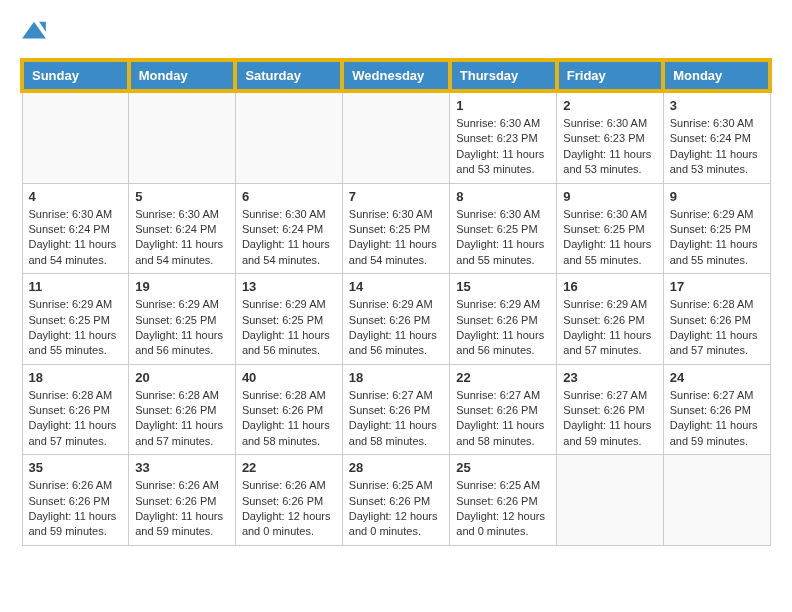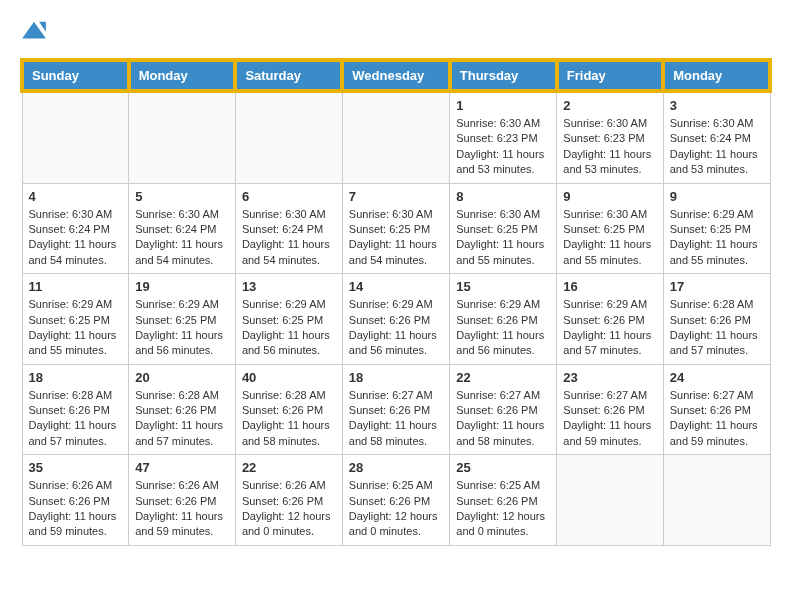--- a/index.html
+++ b/index.html
@@ -227,21 +227,21 @@
           <span class="day-number">24</span>
           <div class="day-info"><span>Sunrise: 6:27 AM</span><br><span>Sunset: 6:26 PM</span><br><span>Daylight: 11 hours and 59 minutes.</span><br></div>
         </td>
       </tr>
       <tr>
         <td>
           <span class="day-number">35</span>
           <div class="day-info"><span>Sunrise: 6:26 AM</span><br><span>Sunset: 6:26 PM</span><br><span>Daylight: 11 hours and 59 minutes.</span><br></div>
         </td>
         <td>
-          <span class="day-number">47</span>
+          <span class="day-number">33</span>
           <div class="day-info"><span>Sunrise: 6:26 AM</span><br><span>Sunset: 6:26 PM</span><br><span>Daylight: 11 hours and 59 minutes.</span><br></div>
         </td>
         <td>
           <span class="day-number">22</span>
           <div class="day-info"><span>Sunrise: 6:26 AM</span><br><span>Sunset: 6:26 PM</span><br><span>Daylight: 12 hours and 0 minutes.</span><br></div>
         </td>
         <td>
           <span class="day-number">28</span>
           <div class="day-info"><span>Sunrise: 6:25 AM</span><br><span>Sunset: 6:26 PM</span><br><span>Daylight: 12 hours and 0 minutes.</span><br></div>
         </td>

